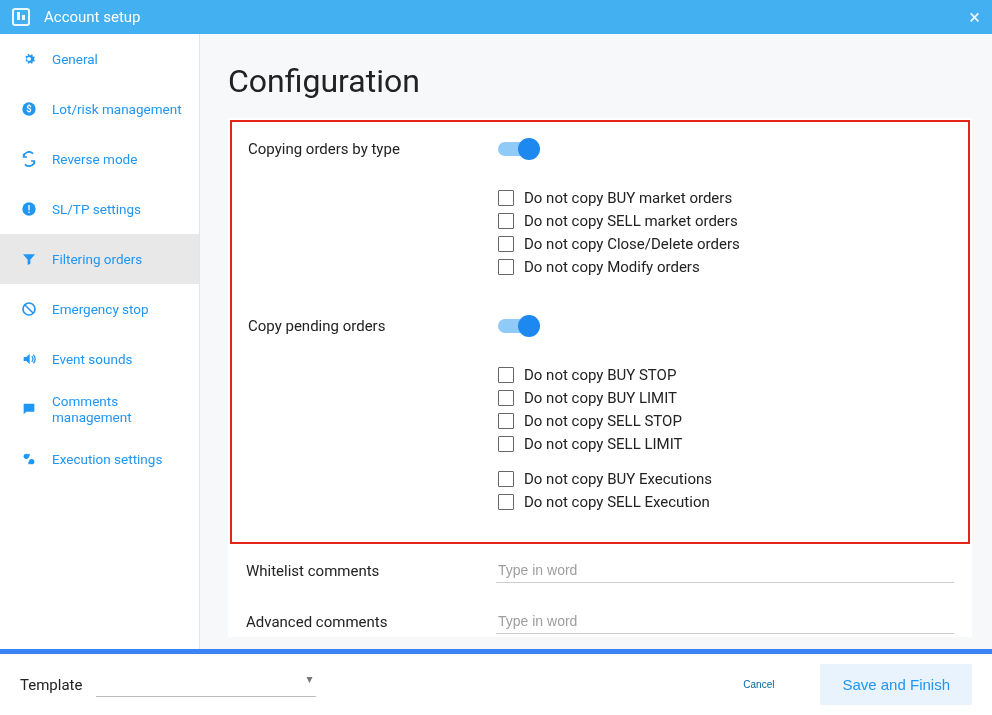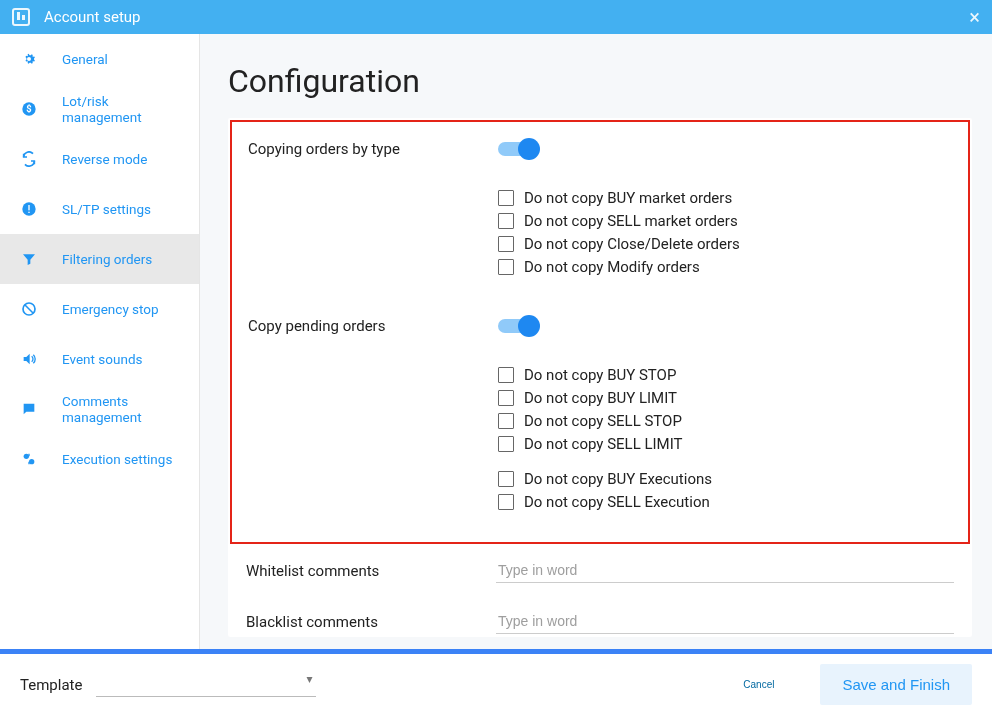--- a/index.html
+++ b/index.html
@@ -62,21 +62,21 @@
   flex-direction: column;
 }
 .sidebar-item {
   display: flex;
   align-items: center;
   height: 50px;
   padding: 0 10px 0 20px;
   color: #2196f3;
   font-size: 13.5px;
   cursor: pointer;
-  gap: 24px;
+  gap: 14px;
 }
 .sidebar-item.active {
   background: #e8e8e8;
 }
 .sidebar-item .icon {
   width: 18px;
   display: inline-flex;
   align-items: center;
   justify-content: center;
 }
@@ -402,21 +402,21 @@
           </div>
         </div>
       </div>
 
       <div class="input-row">
         <div class="row-label">Whitelist comments</div>
         <input class="text-input" type="text" placeholder="Type in word" style="">
       </div>
       <div style="height:14px"></div>
       <div class="input-row">
-        <div class="row-label">Blacklist comments</div>
+        <div class="row-label">Advanced comments</div>
         <input class="text-input" type="text" placeholder="Type in word" style="">
       </div>
       <div style="height:20px"></div>
     </div>
   </div>
 </div>
 
 <div class="footer">
   <div class="template-box">
     <span class="label">Template</span>

